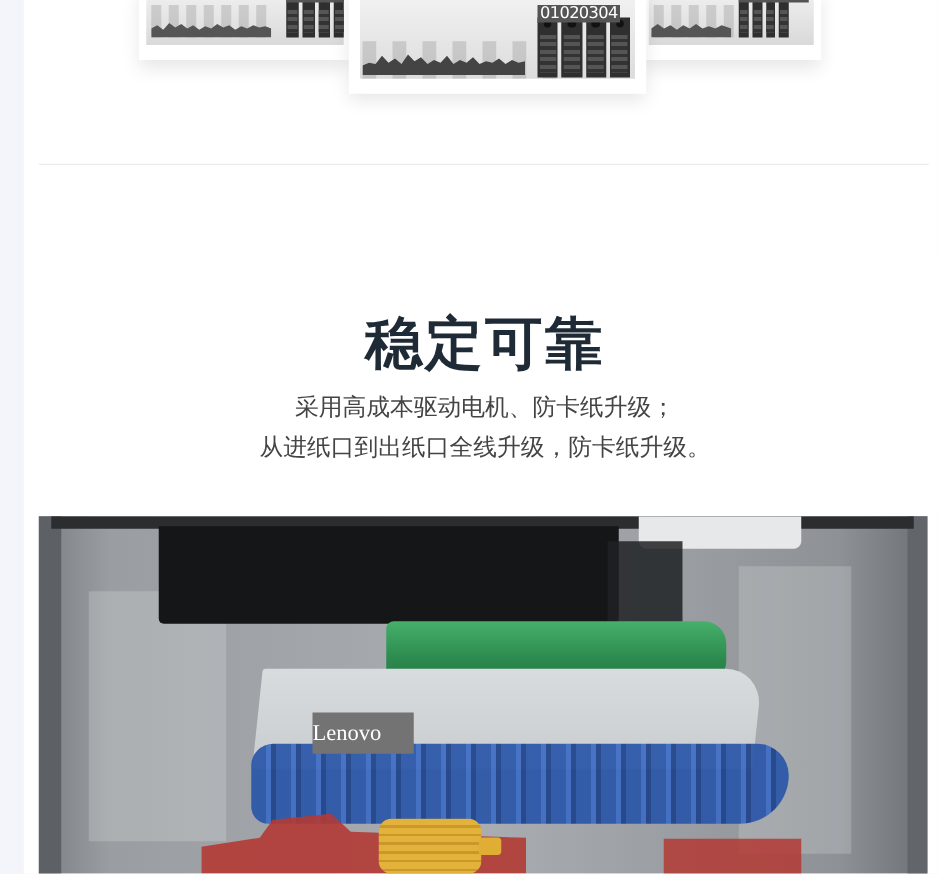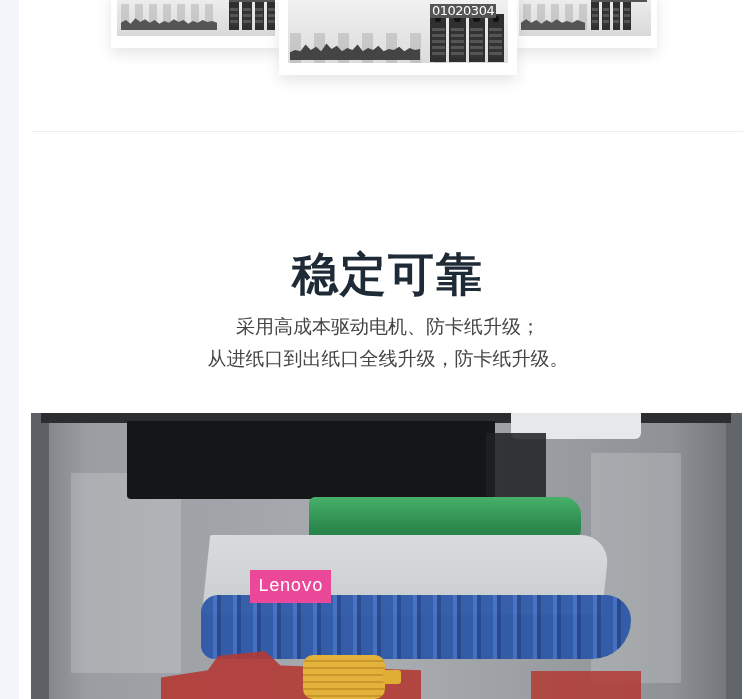--- a/index.html
+++ b/index.html
@@ -39,21 +39,21 @@
   .p-toner { position: absolute; left: 96px; top: 8px; width: 368px; height: 78px; background: #151617; border-radius: 0 0 4px 4px; }
   .p-toner-r { position: absolute; left: 455px; top: 20px; width: 60px; height: 80px; background: #1f2123; opacity: .85; }
   .p-ghost { position: absolute; background: rgba(255,255,255,0.18); }
   .p-green { position: absolute; left: 278px; top: 84px; width: 272px; height: 50px; background: linear-gradient(180deg,#46b06a,#2c8a4e 60%,#237a43); border-radius: 6px 18px 18px 6px; }
   .p-paper { position: absolute; left: 175px; top: 122px; width: 400px; height: 80px; background: linear-gradient(180deg,#d9dcde,#c8cccf); transform: skewX(-6deg); border-radius: 2px 30px 2px 2px; }
   .p-blue { position: absolute; left: 170px; top: 182px; width: 430px; height: 64px; background: repeating-linear-gradient(90deg,#2a56a8 0 12px,#3d6cc4 12px 16px,#1d428a 16px 20px); border-radius: 18px 26px 40px 14px; opacity: .92; }
   .p-red { position: absolute; left: 130px; top: 238px; width: 260px; height: 48px; background: #b33a34; opacity: .9; clip-path: polygon(0 55%,18% 40%,22% 10%,40% 0,46% 30%,100% 40%,100% 100%,0 100%); }
   .p-red2 { position: absolute; left: 500px; top: 258px; width: 110px; height: 28px; background: #b33a34; opacity: .85; }
   .p-yellow { position: absolute; left: 272px; top: 242px; width: 82px; height: 44px; background: repeating-linear-gradient(180deg,#e2b23a 0 5px,#c9972a 5px 7px); border-radius: 10px; }
   .p-yellow-cap { position: absolute; left: 352px; top: 257px; width: 18px; height: 14px; background: #e0ad35; border-radius: 3px; }
-  .lenovo { position: absolute; left: 231px; top: 570px; width: 81px; height: 33px; background: #ec4899; color: #fff; font-family: Liberation Mono, monospace; font-size: 18px; line-height: 33px; text-align: center; }
+  .lenovo { position: absolute; left: 231px; top: 570px; width: 81px; height: 33px; background: #737373; color: #fff; font-family: Liberation Serif, serif; font-size: 18px; line-height: 33px; }
 </style>
 </head>
 <body>
 
 <div class="page">
 
   <div class="samples">
 
     <div class="card" style="left:92px; top:-10px; width:170px; height:58px;">
       <div class="inner" style="left:6px; top:0; width:158px; height:46px;">

